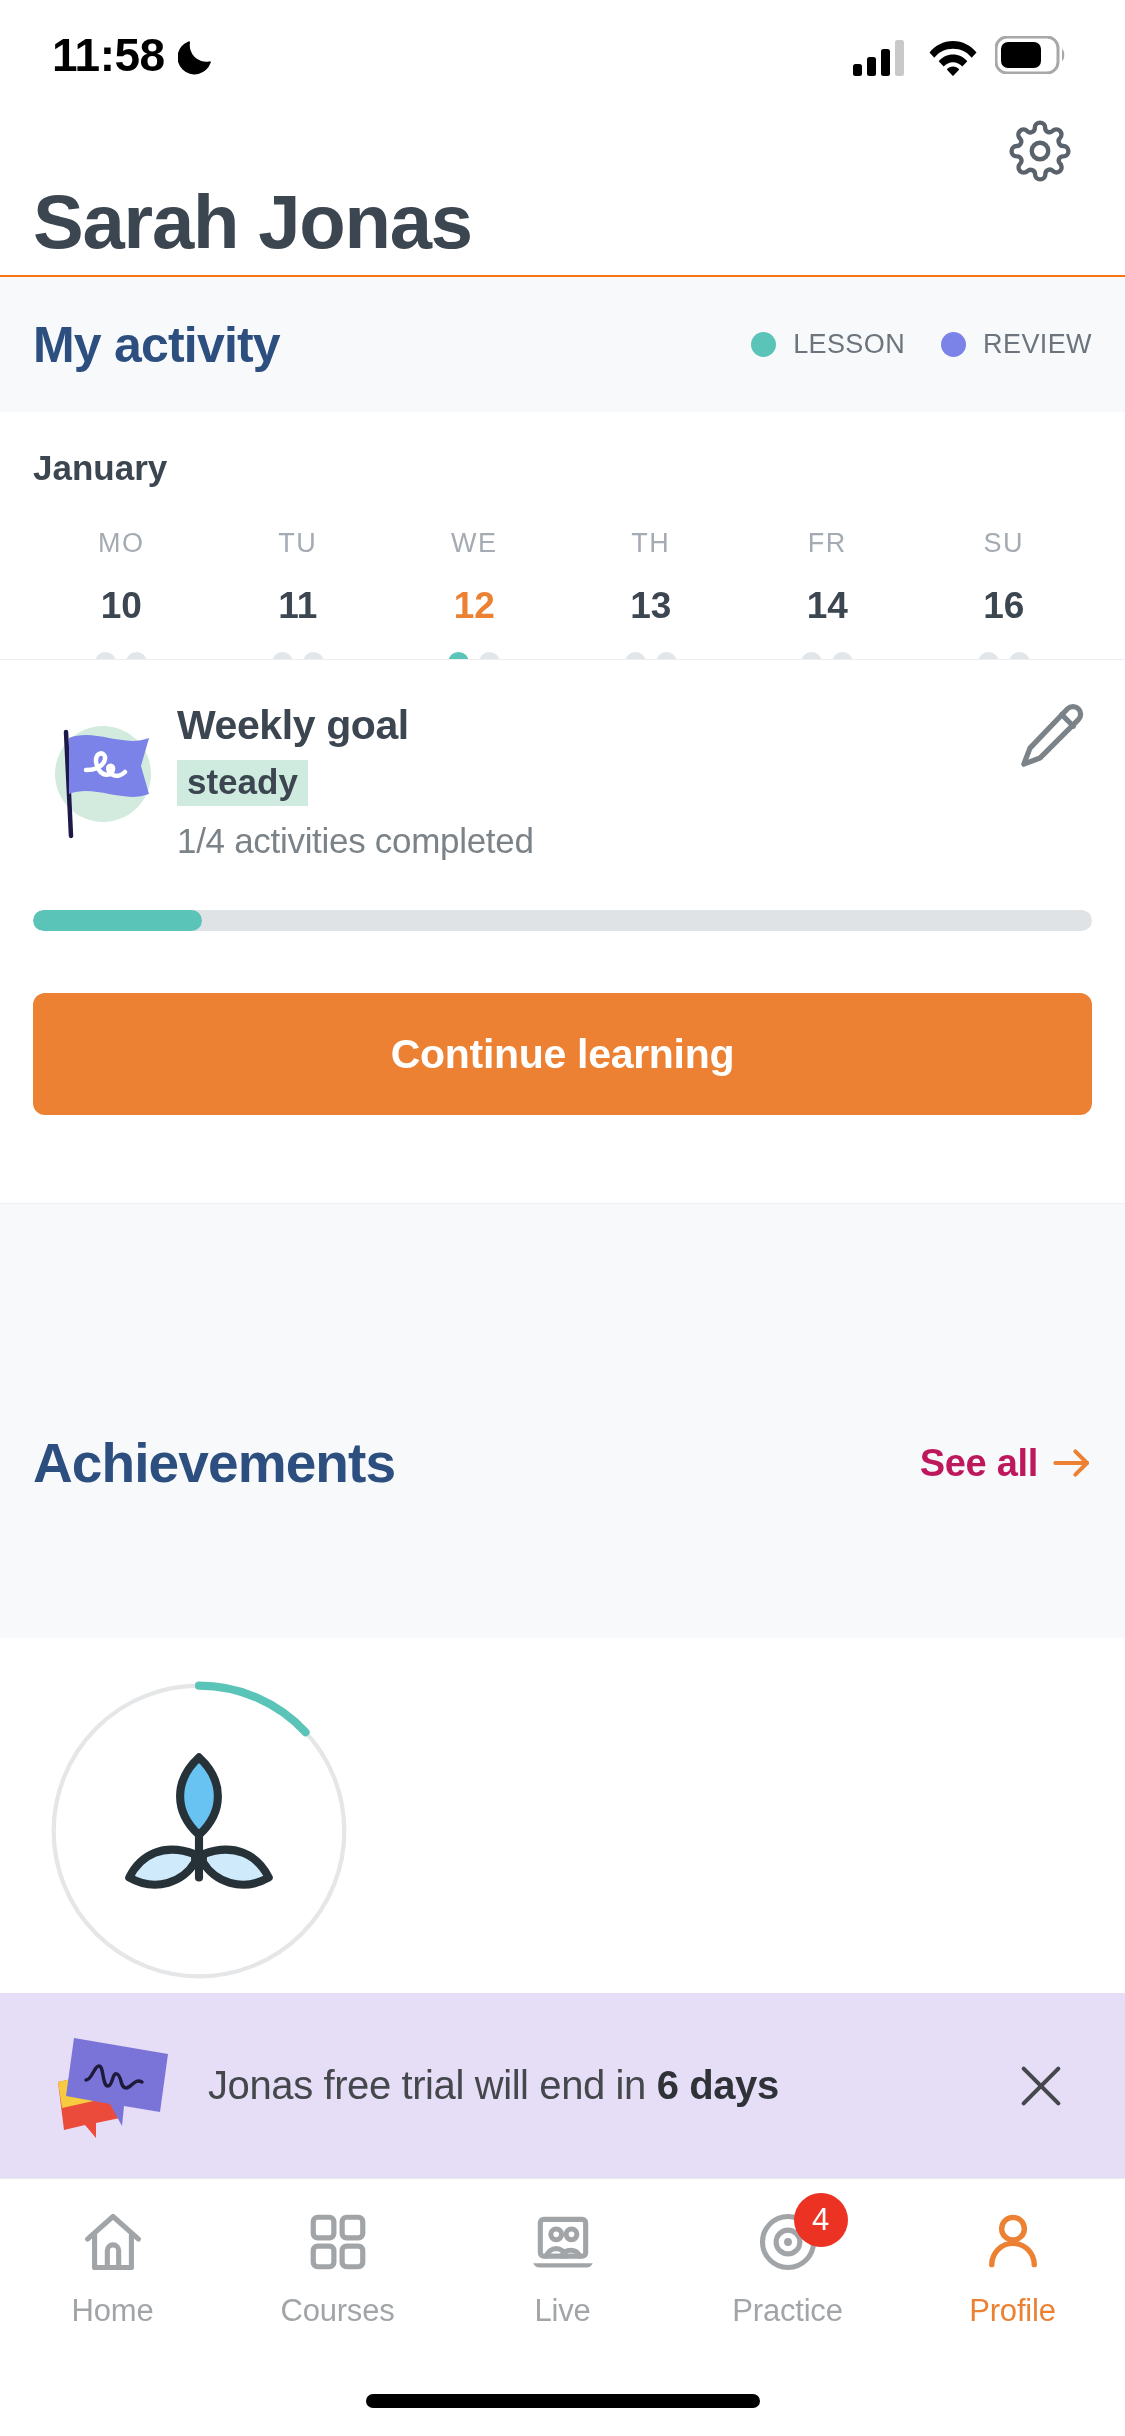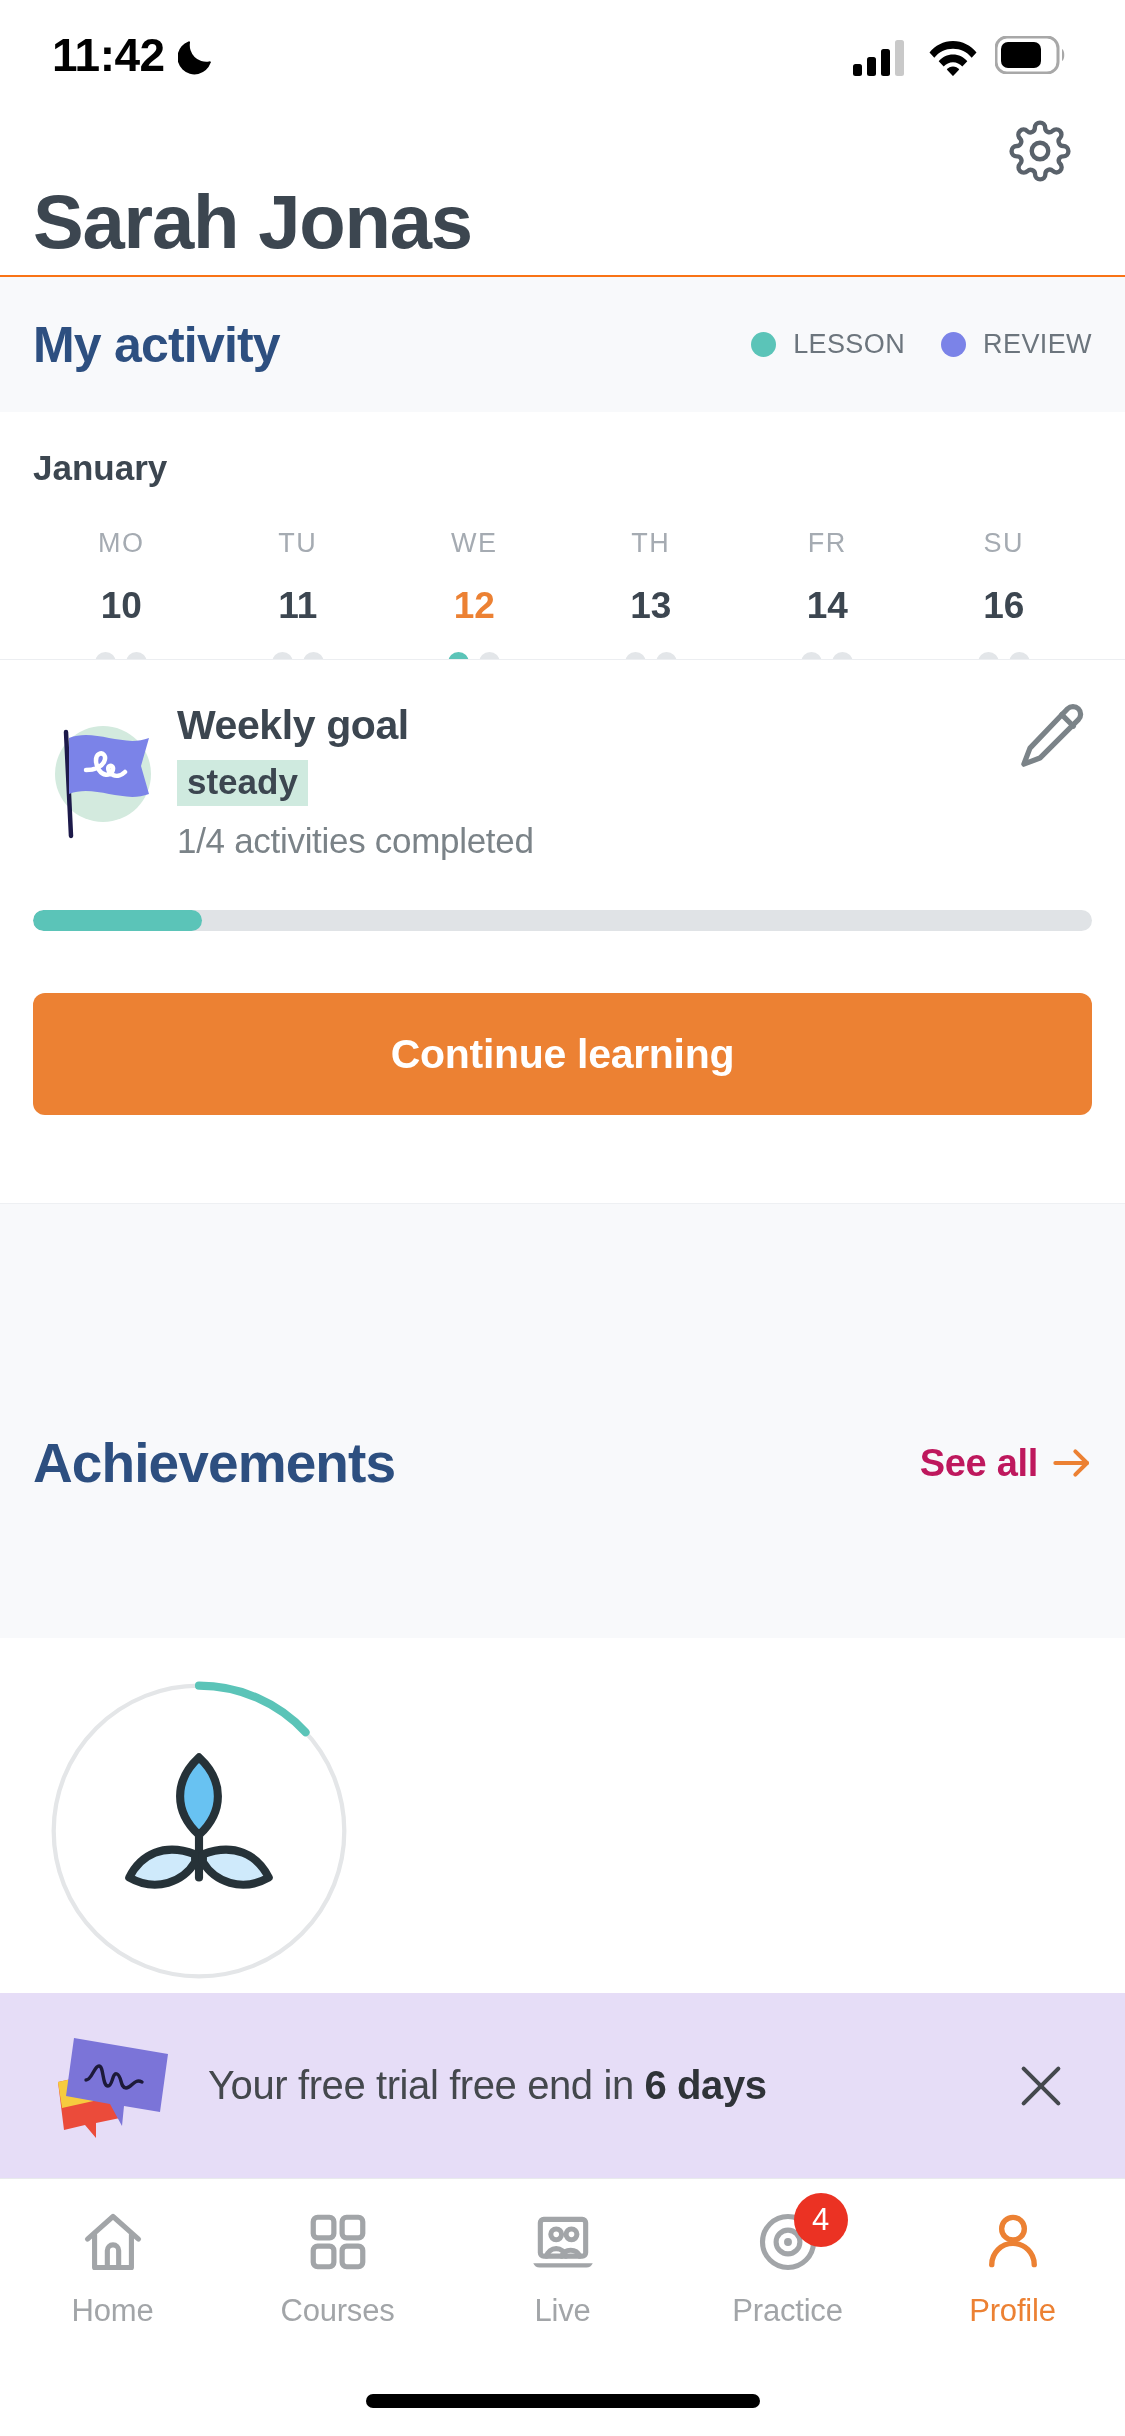--- a/index.html
+++ b/index.html
@@ -156,21 +156,21 @@
     width:394px; height:14px; background:#000; border-radius:7px;
   }
 </style>
 </head>
 <body>
 
 <div class="phone">
 
   <div class="statusbar">
     <div class="sb-left">
-      <span class="sb-time">11:42</span>
+      <span class="sb-time">11:58</span>
       <svg width="38" height="42" viewBox="0 0 38 42">
         <path d="M31 27.5A16.5 16.5 0 0 1 12 8.5a1 1 0 0 0-1.5-1A17 17 0 1 0 32.5 29a1 1 0 0 0-1.5-1.5z" fill="#000"></path>
       </svg>
     </div>
     <div class="sb-right">
       <svg width="58" height="42" viewBox="0 0 58 42">
         <rect x="0" y="30" width="9" height="12" rx="2.5" fill="#000"></rect>
         <rect x="14" y="23" width="9" height="19" rx="2.5" fill="#000"></rect>
         <rect x="28" y="15" width="9" height="27" rx="2.5" fill="#000"></rect>
         <rect x="42" y="6" width="9" height="36" rx="2.5" fill="#c9c9c9"></rect>
@@ -328,21 +328,21 @@
   <div class="trial-banner">
     <div class="trial-icon">
       <svg width="128" height="112" viewBox="0 0 128 112">
         <path d="M6 52 L60 40 L68 88 L44 93 L44 108 L33 95 L12 100 Z" fill="#eb4b3a"></path>
         <path d="M6 52 L60 40 L64 66 L10 78 Z" fill="#f6cb3f"></path>
         <path d="M22 8 L116 24 L108 82 L72 76 L70 96 L58 74 L14 66 Z" fill="#7b74d8"></path>
         <path d="M34 50 C40 50 42 36 47 36 C52 36 50 56 56 56 C61 56 60 42 65 44 C70 46 68 58 74 58 C80 58 82 48 90 52" fill="none" stroke="#1d1a3a" stroke-width="3.4" stroke-linecap="round" stroke-linejoin="round"></path>
       </svg>
     </div>
     <div class="trial-text">
-      <span>Your free trial free end in </span><b>6 days</b>
+      <span>Jonas free trial will end in </span><b>6 days</b>
     </div>
     <div class="trial-close">
       <svg width="52" height="52" viewBox="0 0 24 24" fill="none" stroke="#44484d" stroke-width="1.9" stroke-linecap="round">
         <path d="M4 4 L20 20"></path>
           <path d="M20 4 L4 20"></path>
       </svg>
     </div>
   </div>
 
   <div class="bottomnav">

